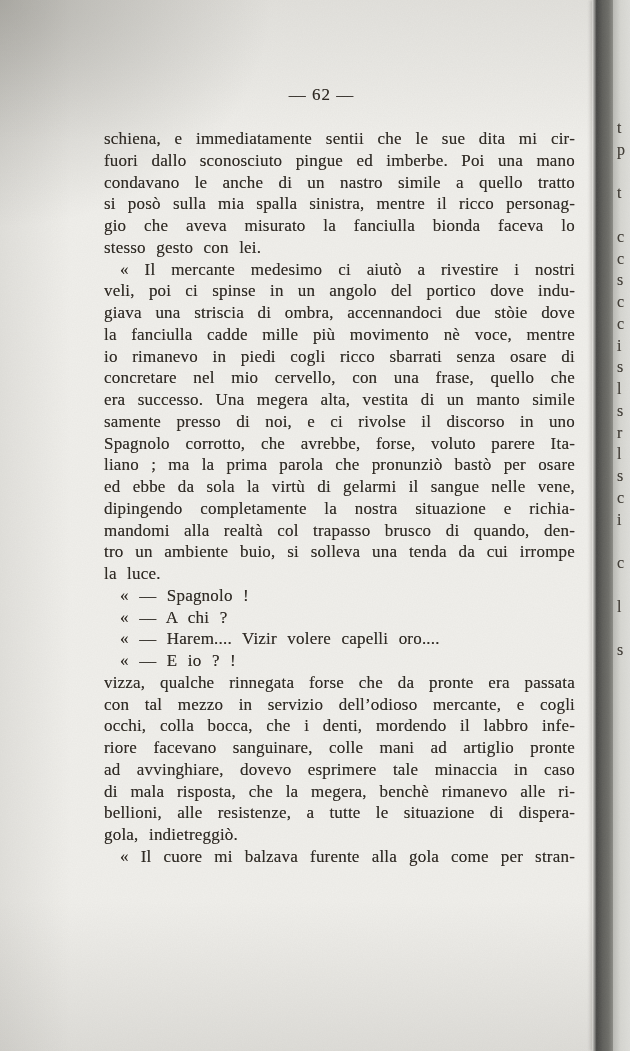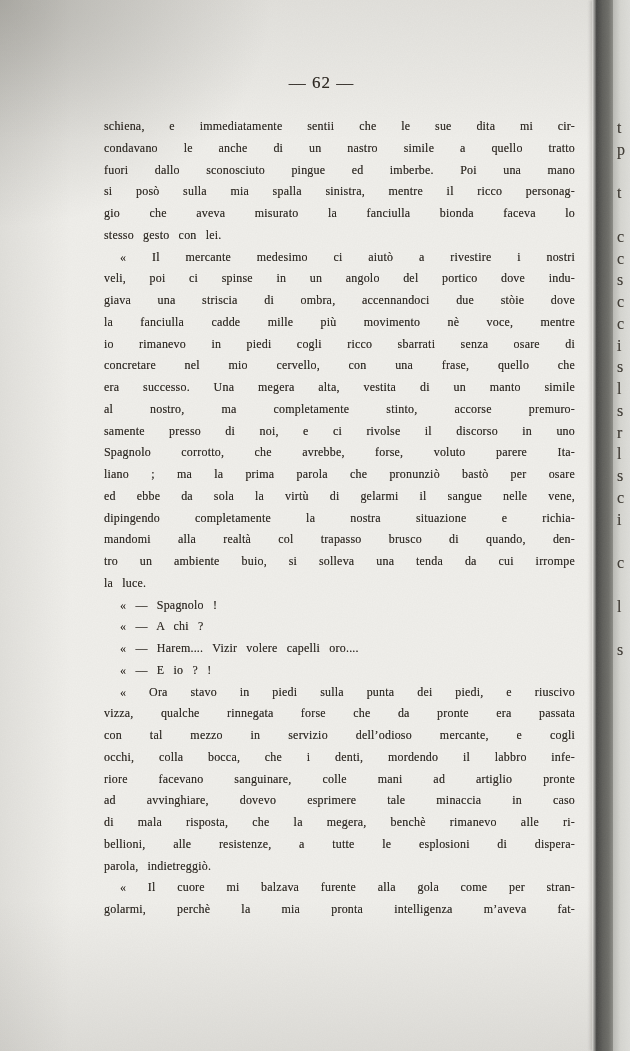--- a/index.html
+++ b/index.html
@@ -23,37 +23,37 @@
     background:
       radial-gradient(60% 30% at 0% 0%, rgba(70,68,60,0.30), rgba(70,68,60,0) 72%),
       linear-gradient(to bottom, rgba(95,92,84,0.10), rgba(95,92,84,0) 140px),
       linear-gradient(to right, rgba(85,82,74,0.10), rgba(85,82,74,0) 70px),
       linear-gradient(to top, rgba(95,92,84,0.13), rgba(95,92,84,0) 150px),
       var(--paper);
   }
   .content {
     position: absolute;
     left: 104px;
-    top: 72px;
+    top: 84px;
     width: 471px;
     color: var(--ink);
     text-shadow: 0 0 0.5px rgba(43,38,32,0.55);
   }
   .pagehead {
     font-size: 17px;
     line-height: 22px;
     text-align: center;
     position: relative;
     left: -18px;
     margin-bottom: 22px;
     letter-spacing: 1px;
   }
   .textcol { width: 471px; }
   .line {
-    font-size: 12px;
+    font-size: 17px;
     line-height: 21.75px;
     letter-spacing: 0.2px;
     word-spacing: 2px;
     text-align: justify;
     text-align-last: justify;
     white-space: normal;
   }
   .line.in { text-indent: 16px; }
   .line.nj { text-align: right; text-align-last: left; word-spacing: 6px; }
   .gutter {
@@ -95,56 +95,53 @@
 </head>
 <body>
 
 <div class="sheet">
 
   <div class="content">
     <div class="pagehead">— 62 —</div>
 
     <div class="textcol">
         <div class="line">schiena, e immediatamente sentii che le sue dita mi cir-</div>
+        <div class="line">fuori dallo sconosciuto pingue ed imberbe. Poi una mano</div>
         <div class="line">condavano le anche di un nastro simile a quello tratto</div>
-        <div class="line">fuori dallo sconosciuto pingue ed imberbe. Poi una mano</div>
         <div class="line">si posò sulla mia spalla sinistra, mentre il ricco personag-</div>
         <div class="line">gio che aveva misurato la fanciulla bionda faceva lo</div>
         <div class="line nj">stesso gesto con lei.</div>
         <div class="line in">« Il mercante medesimo ci aiutò a rivestire i nostri</div>
         <div class="line">veli, poi ci spinse in un angolo del portico dove indu-</div>
         <div class="line">giava una striscia di ombra, accennandoci due stòie dove</div>
         <div class="line">la fanciulla cadde mille più movimento nè voce, mentre</div>
         <div class="line">io rimanevo in piedi cogli ricco sbarrati senza osare di</div>
         <div class="line">concretare nel mio cervello, con una frase, quello che</div>
         <div class="line">era successo. Una megera alta, vestita di un manto simile</div>
-        <div class="line">al nostro, ma completamente stinto, accorse premuro-</div>
         <div class="line">samente presso di noi, e ci rivolse il discorso in uno</div>
         <div class="line">Spagnolo corrotto, che avrebbe, forse, voluto parere Ita-</div>
         <div class="line">liano ; ma la prima parola che pronunziò bastò per osare</div>
         <div class="line">ed ebbe da sola la virtù di gelarmi il sangue nelle vene,</div>
         <div class="line">dipingendo completamente la nostra situazione e richia-</div>
         <div class="line">mandomi alla realtà col trapasso brusco di quando, den-</div>
         <div class="line">tro un ambiente buio, si solleva una tenda da cui irrompe</div>
         <div class="line nj">la luce.</div>
         <div class="line nj in">« — Spagnolo !</div>
         <div class="line nj in">« — A chi ?</div>
         <div class="line nj in">« — Harem.... Vizir volere capelli oro....</div>
         <div class="line nj in">« — E io ? !</div>
-        <div class="line in">« Ora stavo in piedi sulla punta dei piedi, e riuscivo</div>
         <div class="line">vizza, qualche rinnegata forse che da pronte era passata</div>
         <div class="line">con tal mezzo in servizio dell’odioso mercante, e cogli</div>
         <div class="line">occhi, colla bocca, che i denti, mordendo il labbro infe-</div>
         <div class="line">riore facevano sanguinare, colle mani ad artiglio pronte</div>
         <div class="line">ad avvinghiare, dovevo esprimere tale minaccia in caso</div>
         <div class="line">di mala risposta, che la megera, benchè rimanevo alle ri-</div>
-        <div class="line">bellioni, alle resistenze, a tutte le esplosioni di dispera-</div>
-        <div class="line nj">parola, indietreggiò.</div>
+        <div class="line">bellioni, alle resistenze, a tutte le situazione di dispera-</div>
+        <div class="line nj">gola, indietreggiò.</div>
         <div class="line in">« Il cuore mi balzava furente alla gola come per stran-</div>
-        <div class="line">golarmi, perchè la mia pronta intelligenza m’aveva fat-</div>
       </div>
   </div>
 
   <div class="gutter"></div>
 
   <div class="edge-strip"></div>
 
   <div class="edge-letters">
       <div class="">t</div>
       <div class="">p</div>

